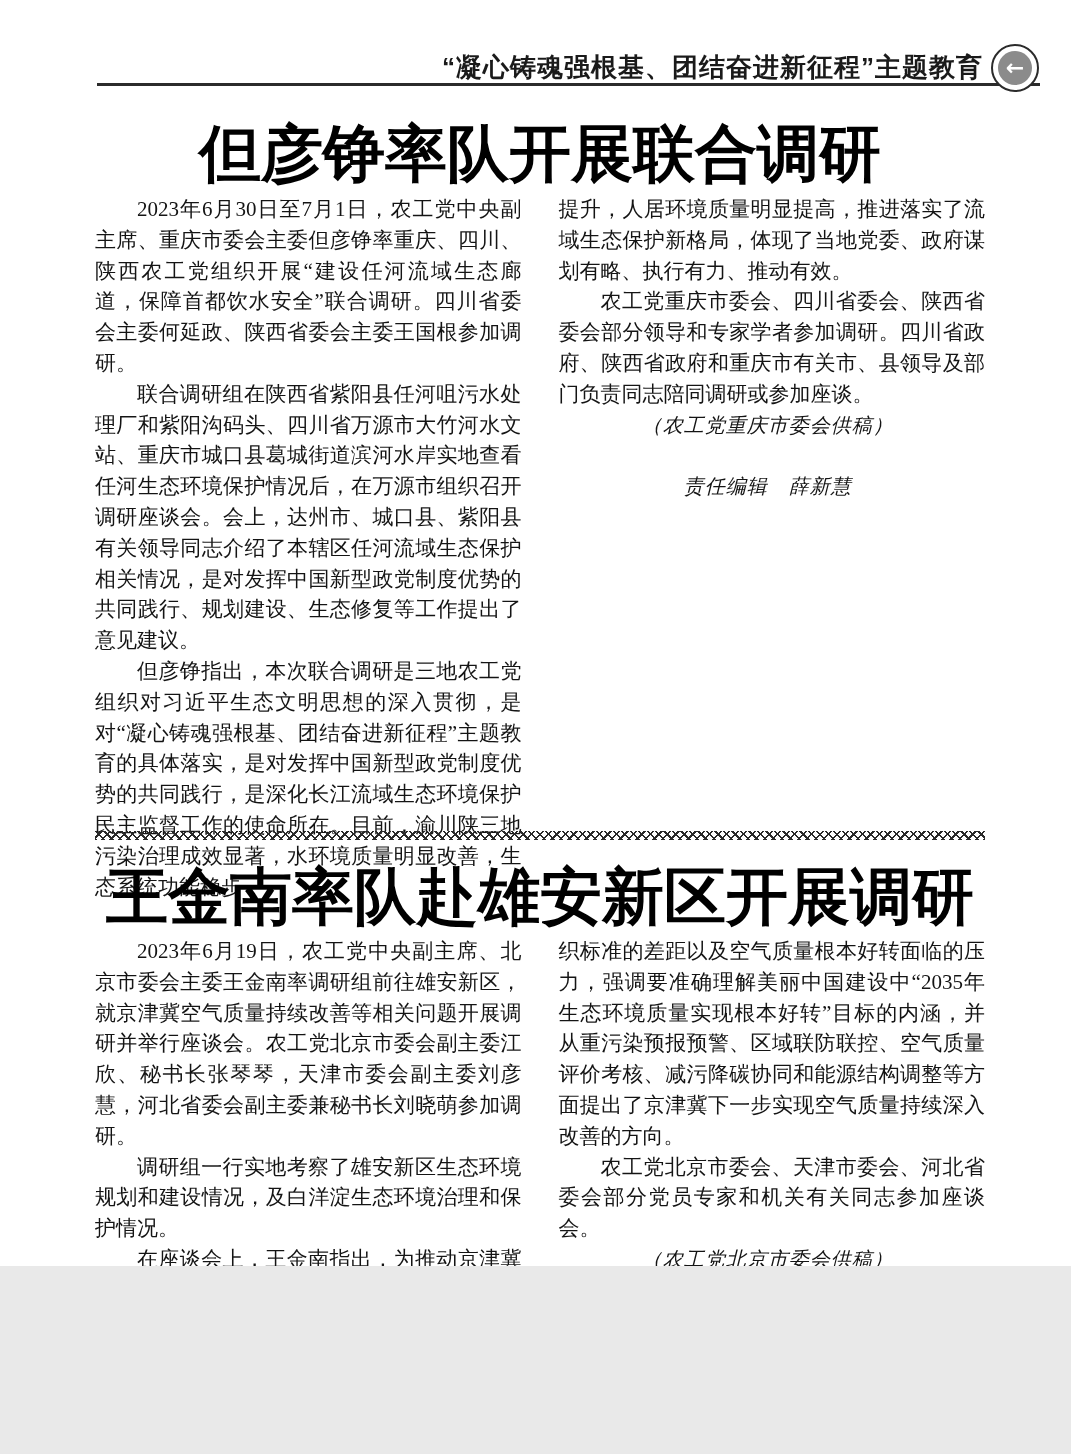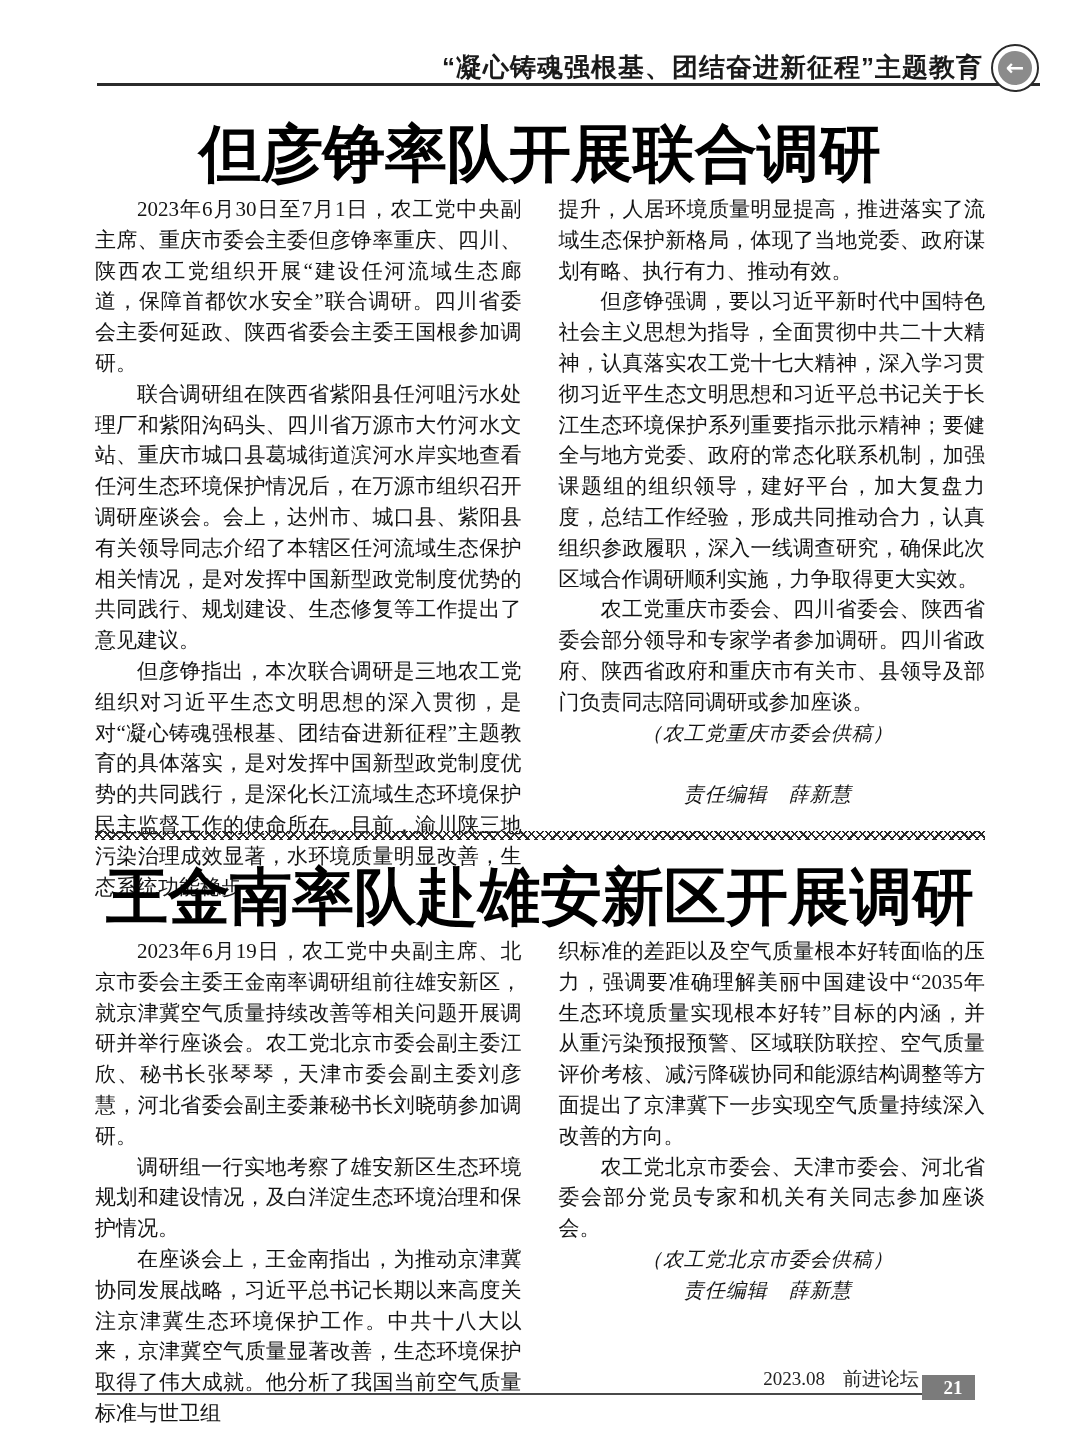--- a/index.html
+++ b/index.html
@@ -1,18 +1,18 @@
 <!DOCTYPE html>
 <html><head>
 <meta charset="utf-8">
 <style>
   html,body { margin:0; padding:0; background:#e9e9e9; }
   .page {
     position: relative;
-    width: 1071px; height: 1454px;
+    width: 1071px; height: 1266px;
     margin: 0 auto;
     background: #ffffff;
     font-family: "Liberation Serif", "DejaVu Serif", serif;
     color: #111;
     overflow: hidden;
   }
 
   
   .header-topic {
     position: absolute;
@@ -142,21 +142,20 @@
 
   <div class="article-title" id="title-1">但彦铮率队开展联合调研</div>
   <div class="columns" id="article-1-body">
     <div class="col">
         <p class="indent ">2023年6月30日至7月1日，农工党中央副主席、重庆市委会主委但彦铮率重庆、四川、陕西农工党组织开展“建设任河流域生态廊道，保障首都饮水安全”联合调研。四川省委会主委何延政、陕西省委会主委王国根参加调研。</p>
         <p class="indent ">联合调研组在陕西省紫阳县任河咀污水处理厂和紫阳沟码头、四川省万源市大竹河水文站、重庆市城口县葛城街道滨河水岸实地查看任河生态环境保护情况后，在万源市组织召开调研座谈会。会上，达州市、城口县、紫阳县有关领导同志介绍了本辖区任河流域生态保护相关情况，是对发挥中国新型政党制度优势的共同践行、规划建设、生态修复等工作提出了意见建议。</p>
         <p class="indent ">但彦铮指出，本次联合调研是三地农工党组织对习近平生态文明思想的深入贯彻，是对“凝心铸魂强根基、团结奋进新征程”主题教育的具体落实，是对发挥中国新型政党制度优势的共同践行，是深化长江流域生态环境保护民主监督工作的使命所在。目前，渝川陕三地污染治理成效显著，水环境质量明显改善，生态系统功能稳步</p>
       </div>
     <div class="col">
         <p class="">提升，人居环境质量明显提高，推进落实了流域生态保护新格局，体现了当地党委、政府谋划有略、执行有力、推动有效。</p>
-        <p class="indent ">但彦铮强调，要以习近平新时代中国特色社会主义思想为指导，全面贯彻中共二十大精神，认真落实农工党十七大精神，深入学习贯彻习近平生态文明思想和习近平总书记关于长江生态环境保护系列重要指示批示精神；要健全与地方党委、政府的常态化联系机制，加强课题组的组织领导，建好平台，加大复盘力度，总结工作经验，形成共同推动合力，认真组织参政履职，深入一线调查研究，确保此次区域合作调研顺利实施，力争取得更大实效。</p>
         <p class="indent ">农工党重庆市委会、四川省委会、陕西省委会部分领导和专家学者参加调研。四川省政府、陕西省政府和重庆市有关市、县领导及部门负责同志陪同调研或参加座谈。</p>
         <p class="right kai ">（农工党重庆市委会供稿）</p>
         <p class="right kai gap">责任编辑　薛新慧</p>
       </div>
   </div>
 
   <div class="section-divider"></div>
 
   <div class="article-title" id="title-2">王金南率队赴雄安新区开展调研</div>
   <div class="columns" id="article-2-body">

